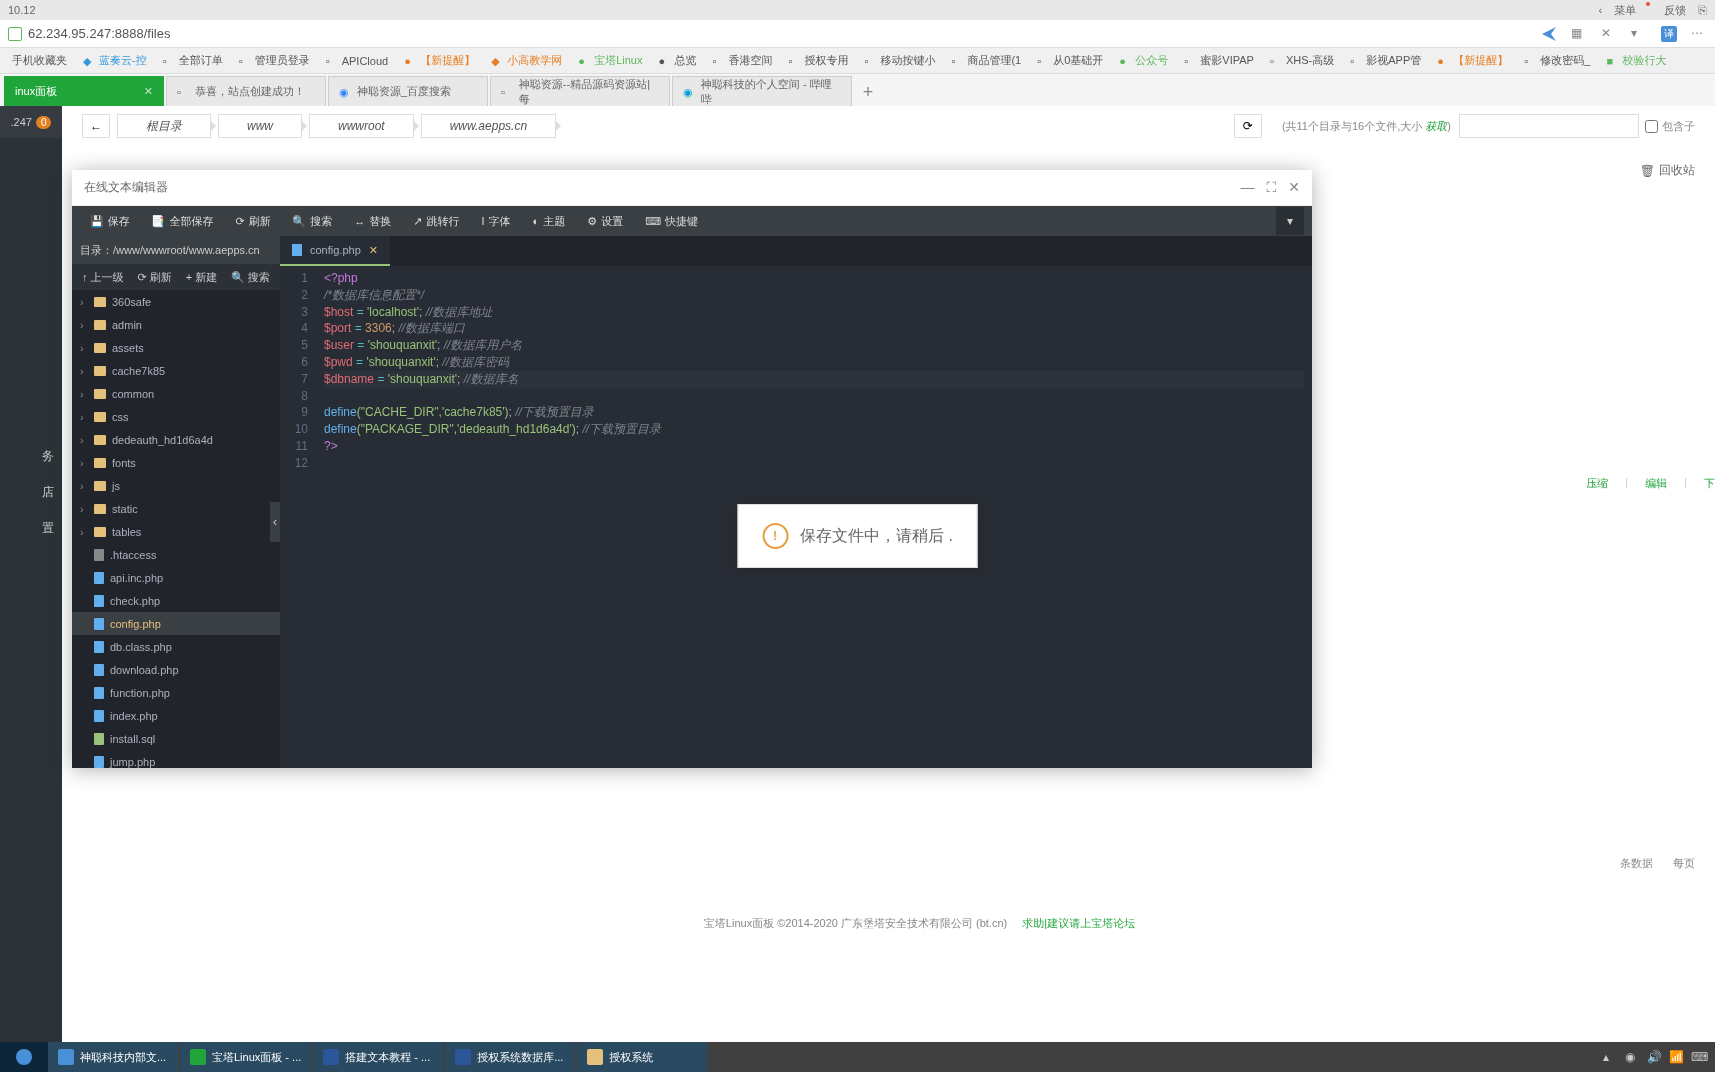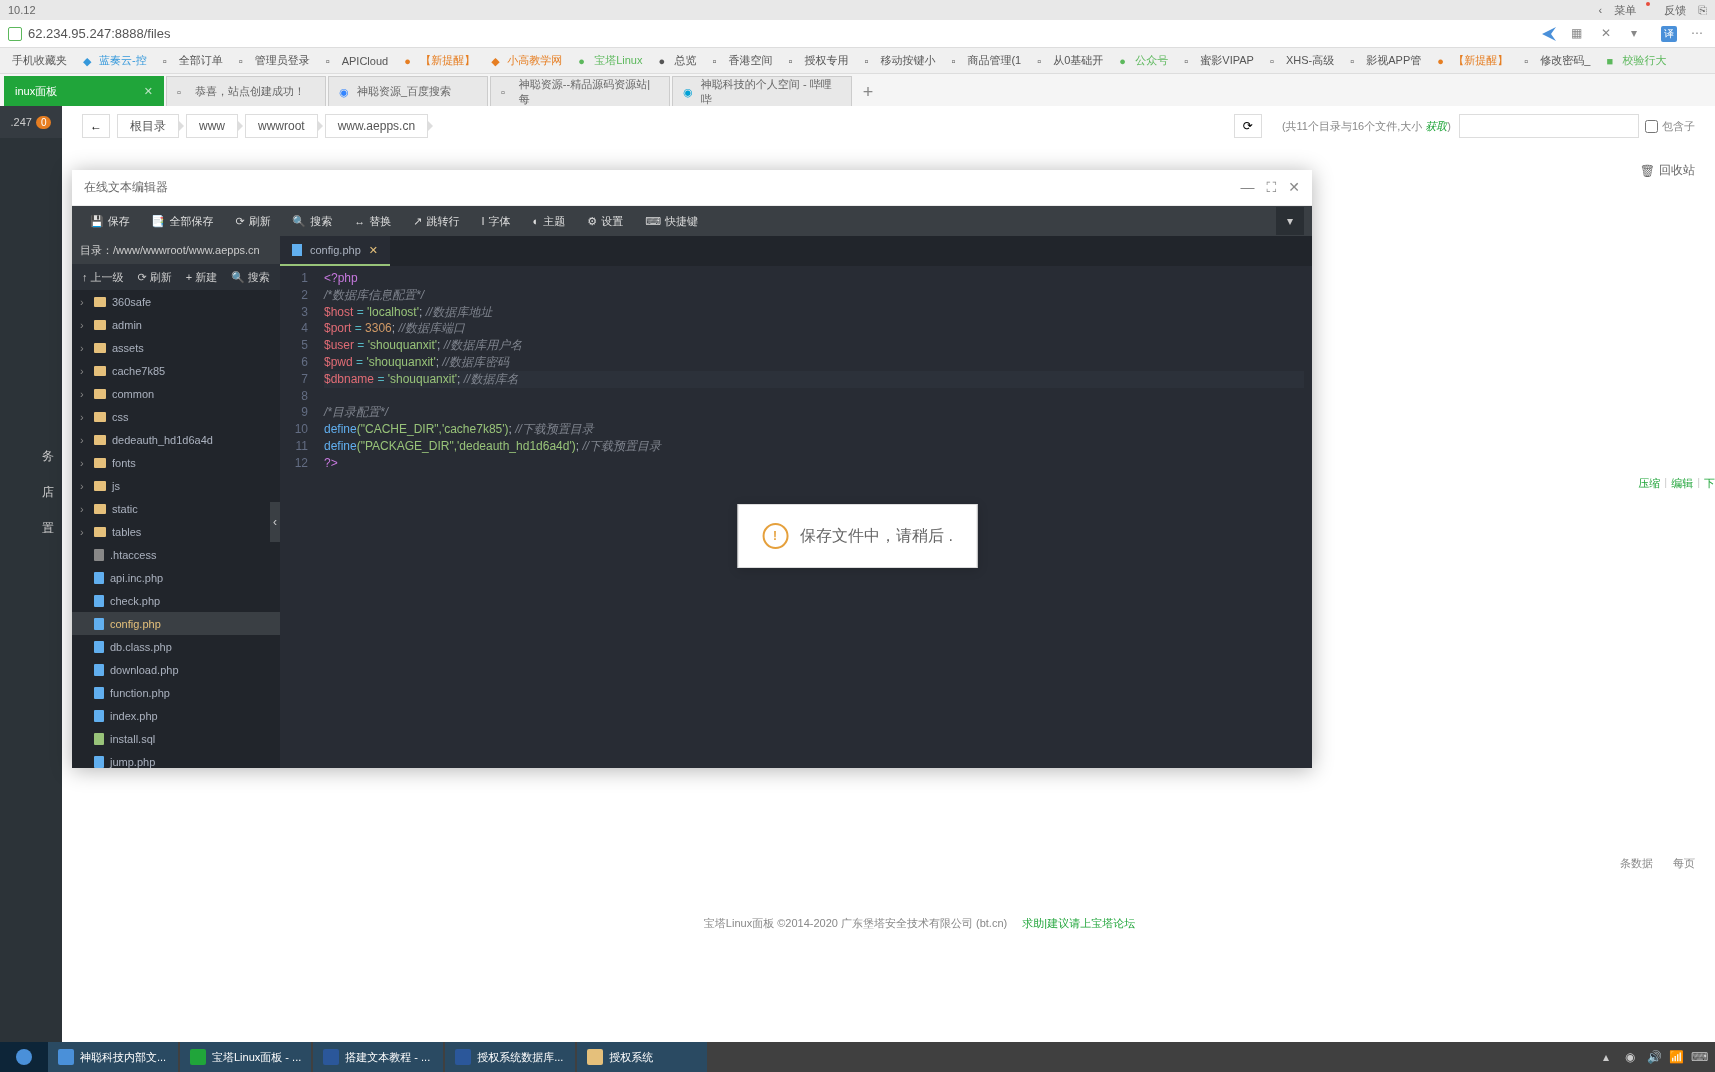--- a/index.html
+++ b/index.html
@@ -39,21 +39,21 @@
 .badge-orange { background: #e67e22; color: #fff; padding: 1px 5px; border-radius: 8px; font-size: 10px; margin-left: 4px; }
 .sidebar-menu { display: flex; flex-direction: column; }
 .sidebar-menu-item { height: 36px; display: flex; align-items: center; justify-content: flex-end; padding-right: 8px; color: #ccc; font-size: 12px; cursor: pointer; }
 
 
 .main-area { position: absolute; left: 62px; top: 106px; right: 0; bottom: 30px; background: #fff; }
 
 
 .breadcrumb-row { height: 40px; display: flex; align-items: center; padding: 0 20px; gap: 8px; }
 .bc-back { width: 28px; height: 24px; border: 1px solid #ddd; display: flex; align-items: center; justify-content: center; cursor: pointer; }
-.bc-segment { height: 24px; padding: 0 12px; border: 1px solid #ddd; display: flex; align-items: center; color: #555; cursor: pointer; position: relative; margin-left: -1px; }
+.bc-segment { height: 24px; padding: 0 28px; border: 1px solid #ddd; display: flex; align-items: center; color: #555; cursor: pointer; position: relative; margin-left: -1px; font-style: italic; }
 .bc-segment::after { content: ''; position: absolute; right: -6px; top: 50%; transform: translateY(-50%); border-left: 6px solid #ddd; border-top: 6px solid transparent; border-bottom: 6px solid transparent; }
 .bc-refresh { width: 28px; height: 24px; border: 1px solid #ddd; display: flex; align-items: center; justify-content: center; cursor: pointer; margin-left: 12px; }
 .bc-info { margin-left: 12px; color: #888; font-size: 11px; }
 .bc-info .link { color: #20a53a; cursor: pointer; font-style: italic; }
 .bc-search-area { margin-left: auto; display: flex; align-items: center; gap: 6px; }
 .bc-search { width: 180px; height: 24px; border: 1px solid #ddd; padding: 0 6px; }
 .bc-checkbox { display: flex; align-items: center; gap: 4px; color: #888; font-size: 11px; }
 
 
 .recycle-area { position: absolute; right: 20px; top: 56px; display: flex; align-items: center; gap: 4px; color: #666; cursor: pointer; }
@@ -108,21 +108,21 @@
 
 .editor-status { height: 24px; background: #21252b; color: #abb2bf; display: flex; align-items: center; padding: 0 12px; font-size: 11px; gap: 20px; }
 .editor-status .right { margin-left: auto; display: flex; gap: 24px; }
 
 
 .toast { position: absolute; left: 50%; top: 50%; transform: translate(-50%, -50%); background: #fff; border: 1px solid #ddd; padding: 18px 24px; display: flex; align-items: center; gap: 12px; box-shadow: 0 2px 10px rgba(0,0,0,0.15); z-index: 100; }
 .toast-icon { width: 26px; height: 26px; border: 2px solid #e5a03c; border-radius: 50%; display: flex; align-items: center; justify-content: center; color: #e5a03c; font-weight: bold; }
 .toast-text { color: #666; font-size: 16px; }
 
 
-.right-peek { position: absolute; right: 0; top: 370px; display: flex; gap: 4px; font-size: 11px; }
+.right-peek { position: absolute; right: 0; top: 370px; display: flex; gap: 17px; font-size: 11px; }
 .right-peek span { color: #20a53a; cursor: pointer; }
 .right-peek .sep { color: #ccc; }
 .bottom-peek { position: absolute; right: 20px; top: 750px; color: #888; font-size: 11px; display: flex; gap: 20px; }
 
 
 .page-footer { position: absolute; left: 62px; right: 0; top: 810px; text-align: center; color: #888; font-size: 11px; }
 .page-footer a { color: #20a53a; cursor: pointer; margin-left: 12px; }
 
 
 .taskbar { position: absolute; bottom: 0; left: 0; right: 0; height: 30px; background: #404040; display: flex; align-items: center; }
@@ -530,21 +530,20 @@
         </div>
         <div class="code-lines">
           <div class="line"><span class="kw">&lt;?php</span></div>
           <div class="line"><span class="cmt">/*数据库信息配置*/</span></div>
           <div class="line"><span class="var">$host</span><span class="op"> = </span><span class="str">'localhost'</span><span>; </span><span class="cmt">//数据库地址</span></div>
           <div class="line"><span class="var">$port</span><span class="op"> = </span><span class="num">3306</span><span>; </span><span class="cmt">//数据库端口</span></div>
           <div class="line"><span class="var">$user</span><span class="op"> = </span><span class="str">'shouquanxit'</span><span>; </span><span class="cmt">//数据库用户名</span></div>
           <div class="line"><span class="var">$pwd</span><span class="op"> = </span><span class="str">'shouquanxit'</span><span>; </span><span class="cmt">//数据库密码</span></div>
           <div class="line hl"><span class="var">$dbname</span><span class="op"> = </span><span class="str">'shouquanxit'</span><span>; </span><span class="cmt">//数据库名</span></div>
           <div class="line"></div>
-          <div class="line"><span class="cmt">/*目录配置*/</span></div>
           <div class="line"><span class="fn">define</span><span class="str">("CACHE_DIR",'cache7k85')</span><span>; </span><span class="cmt">//下载预置目录</span></div>
           <div class="line"><span class="fn">define</span><span class="str">("PACKAGE_DIR",'dedeauth_hd1d6a4d')</span><span>; </span><span class="cmt">//下载预置目录</span></div>
           <div class="line"><span class="kw">?&gt;</span></div>
         </div>
       </div>
     </div>
   </div>
 </div>
 
 <div class="toast">

